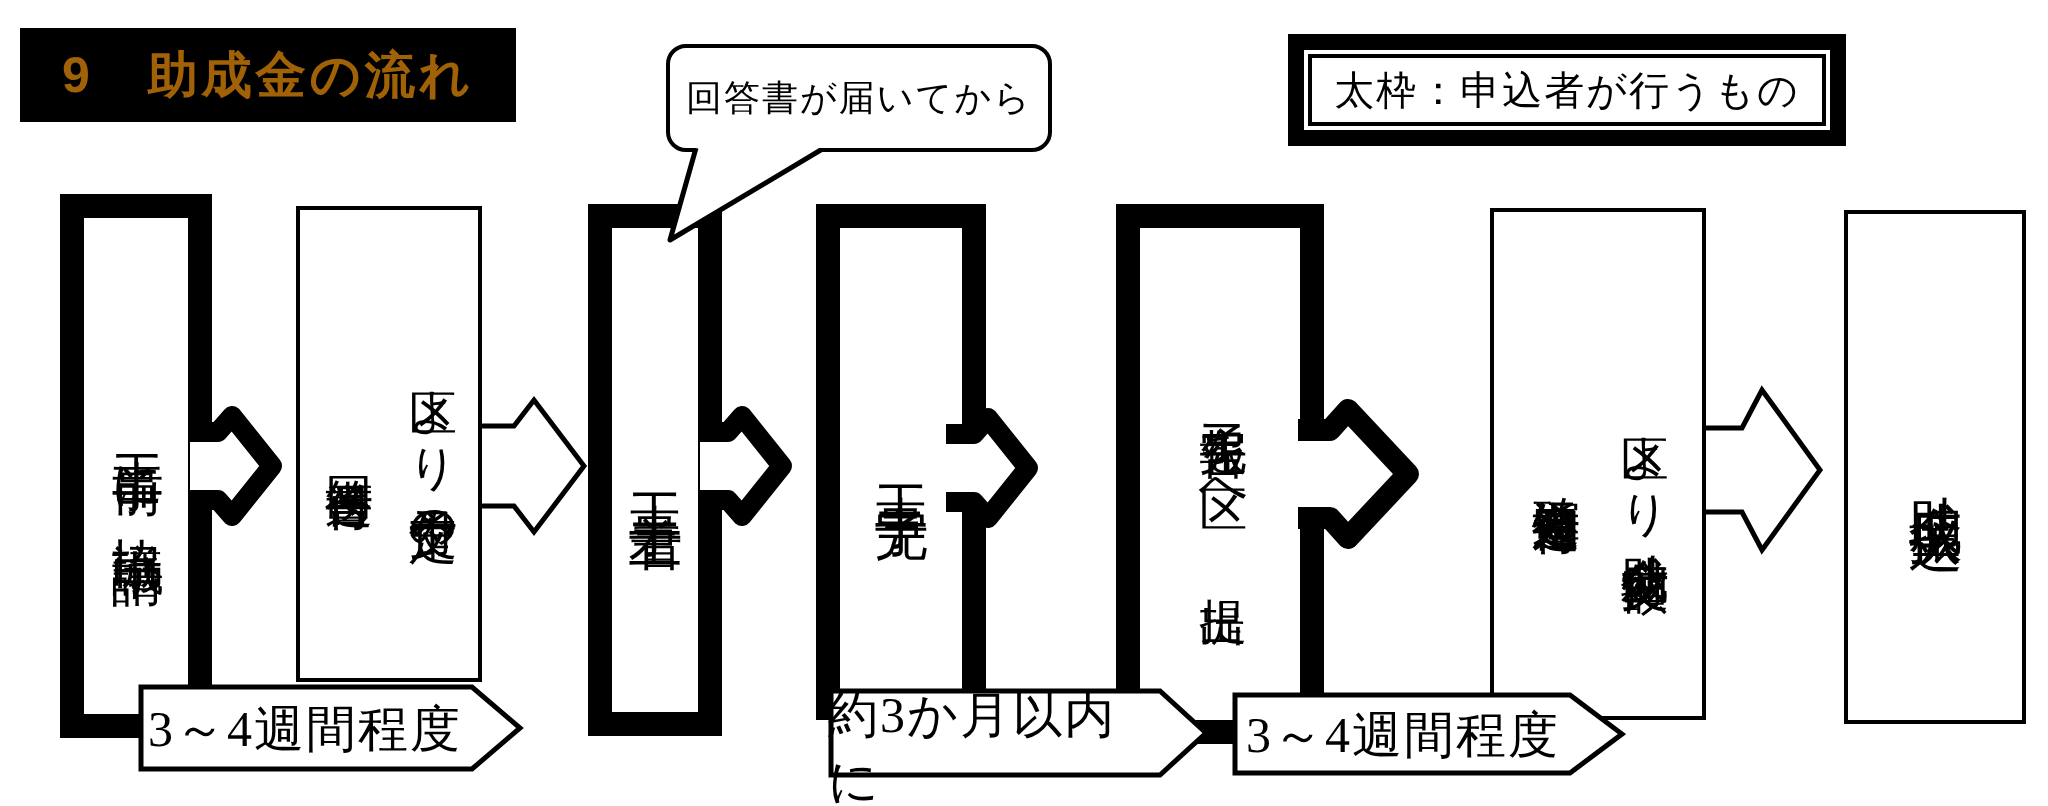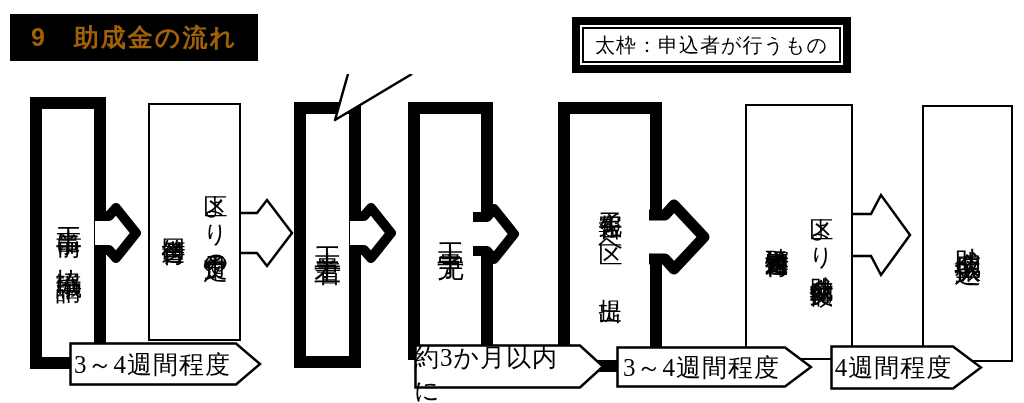--- a/index.html
+++ b/index.html
@@ -14,21 +14,21 @@
     font-size:25px;letter-spacing:2px;
   }
   .bubble{
     position:absolute;left:333px;top:22px;width:193px;height:54px;background:#fff;
     border:2px solid #000;border-radius:10px;box-sizing:border-box;
     display:flex;align-items:center;justify-content:center;font-size:18px;letter-spacing:1px;
     z-index:5;
   }
   .tail{position:absolute;left:330px;top:74px;z-index:6;}
   .legend{
-    position:absolute;left:572px;top:17px;width:279px;height:56px;background:#fff;
+    position:absolute;left:644px;top:17px;width:279px;height:56px;background:#fff;
     border:8px solid #000;box-sizing:border-box;padding:2px;
   }
   .legend-inner{
     width:100%;height:100%;border:2px solid #000;box-sizing:border-box;
     display:flex;align-items:center;justify-content:center;font-size:20px;letter-spacing:1px;
   }
   .box{
     position:absolute;background:#fff;border:12px solid #000;box-sizing:border-box;
     display:flex;align-items:center;justify-content:center;
   }
@@ -127,24 +127,21 @@
     <span class="banner-label">約3か月以内に</span>
   </div>
 
   <div class="banner" style="left:616px;top:346px;width:197px;height:42px">
     <svg width="197" height="42" viewBox="0 0 197 42">
       <polygon points="1.5,1.5 169,1.5 195,21 169,40.5 1.5,40.5" fill="#fff" stroke="#000" stroke-width="2.5"></polygon>
     </svg>
     <span class="banner-label">3～4週間程度</span>
   </div>
 
-  <div class="banner" style="left:830px;top:345px;width:153px;height:45px">
-    <svg width="153" height="45" viewBox="0 0 153 45">
-      <polygon points="1.5,1.5 123,1.5 151,22.5 123,43.5 1.5,43.5" fill="#fff" stroke="#000" stroke-width="2.5"></polygon>
-    </svg>
-    <span class="banner-label">4週間程度</span>
+
+  <div class="bubble">
+    <span>回答書が届いてから</span>
   </div>
-
   <svg class="tail" width="90" height="48" viewBox="0 0 90 48">
     <path d="M18,0 L5,46 L82,0" fill="#fff" stroke="#000" stroke-width="2.5" stroke-linejoin="round"></path>
   </svg>
 
 </div>
 
 </body></html>

